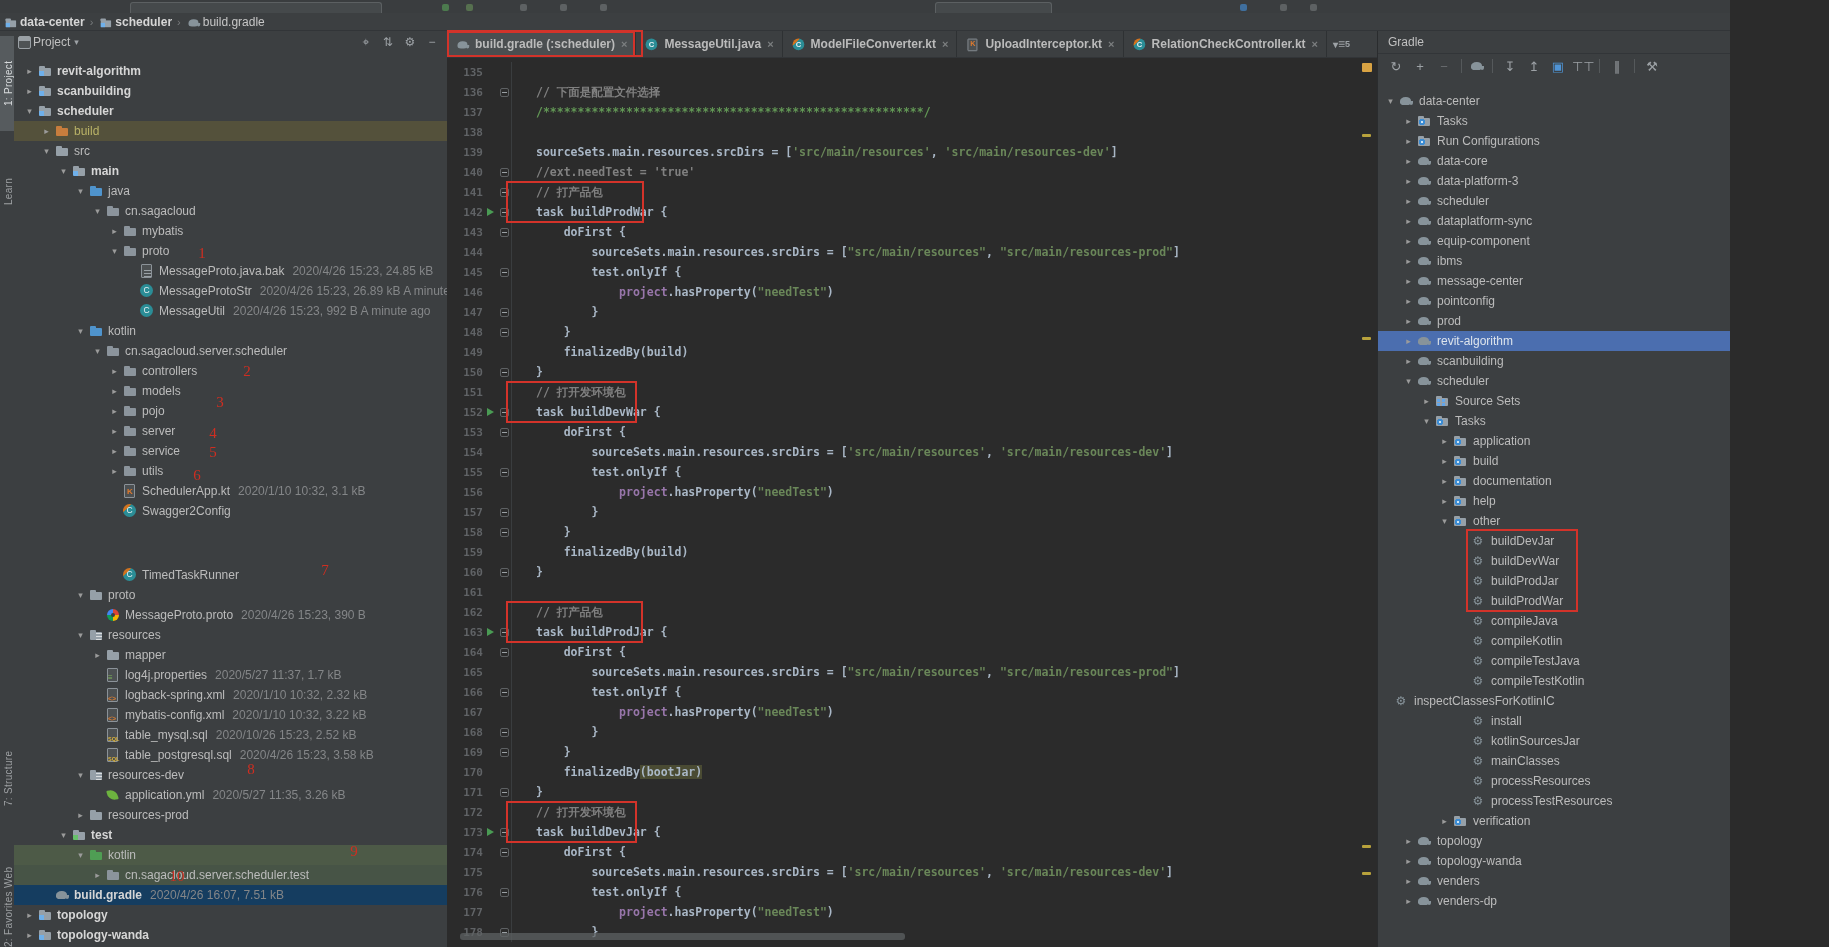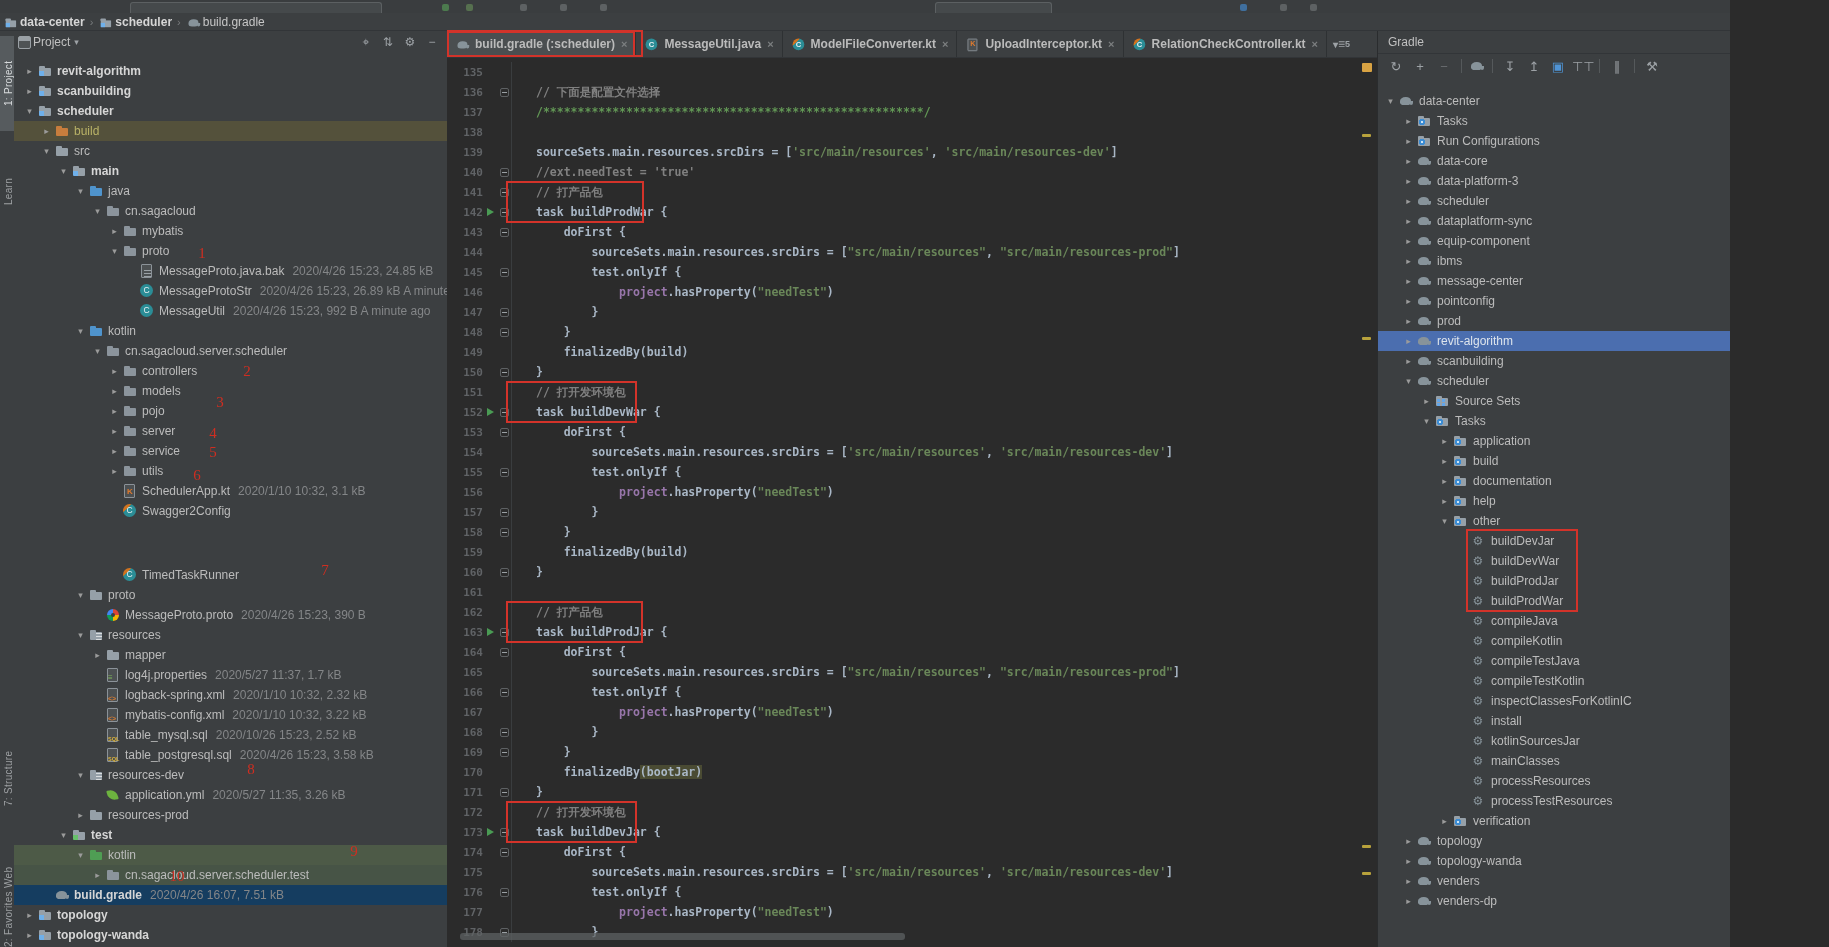--- a/index.html
+++ b/index.html
@@ -932,21 +932,21 @@
         <div class="grow" style="padding-left: 77px;">
           <span class="arr"></span>
           <span class="ico i-gear"></span>
           <span class="lbl">compileTestJava</span>
         </div>
         <div class="grow" style="padding-left: 77px;">
           <span class="arr"></span>
           <span class="ico i-gear"></span>
           <span class="lbl">compileTestKotlin</span>
         </div>
-        <div class="grow" style="padding-left: 77px;">
+        <div class="grow" style="">
           <span class="arr"></span>
           <span class="ico i-gear"></span>
           <span class="lbl">inspectClassesForKotlinIC</span>
         </div>
         <div class="grow" style="padding-left: 77px;">
           <span class="arr"></span>
           <span class="ico i-gear"></span>
           <span class="lbl">install</span>
         </div>
         <div class="grow" style="padding-left: 77px;">

